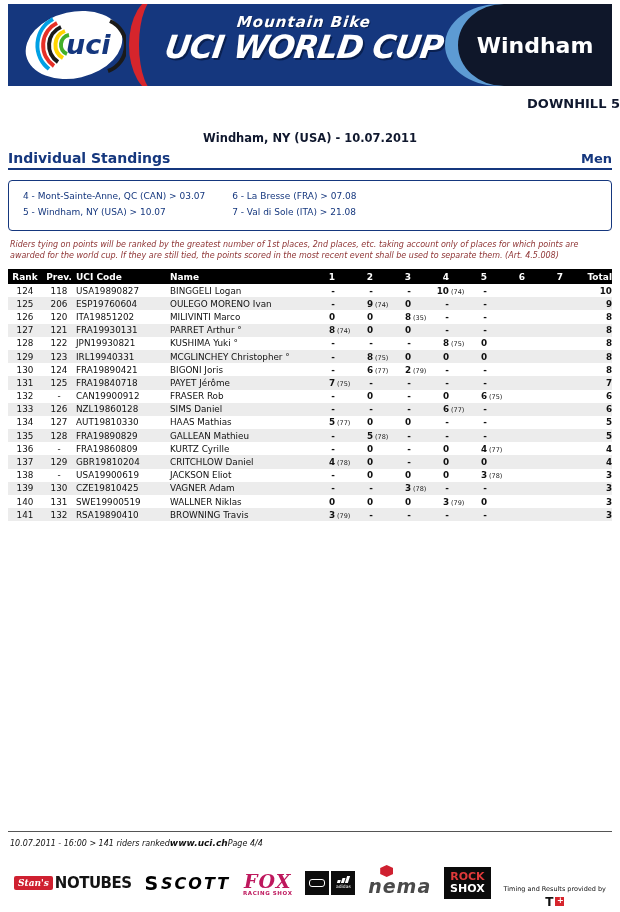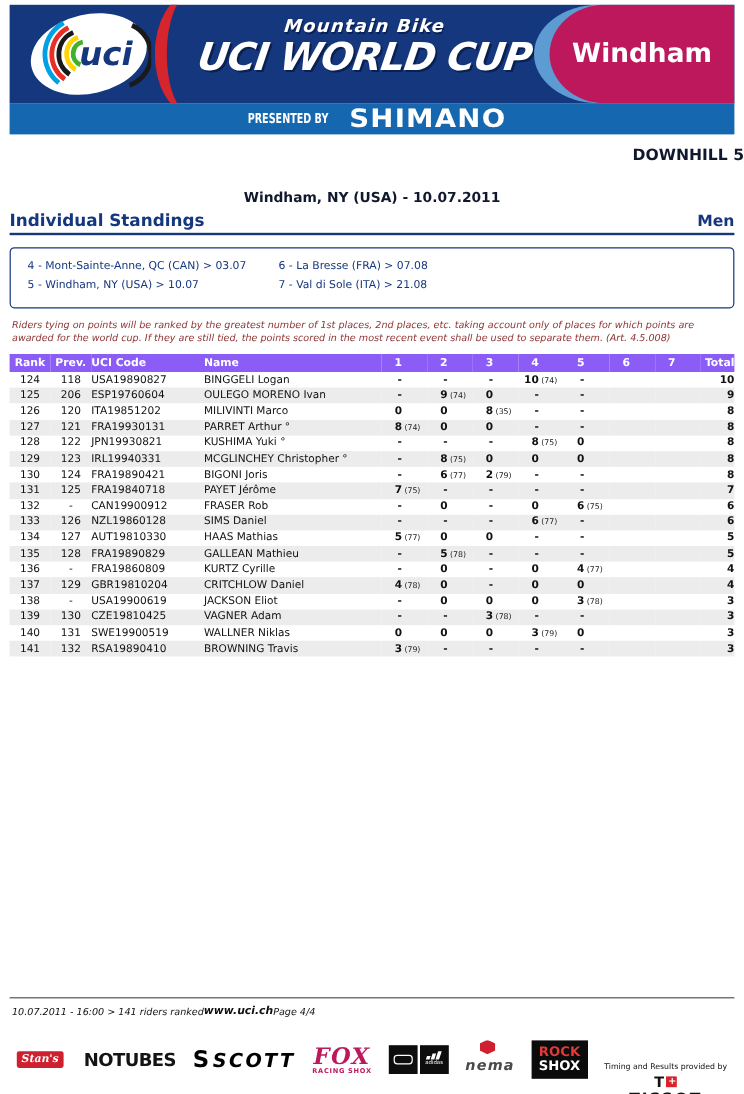--- a/index.html
+++ b/index.html
@@ -13,21 +13,21 @@
   .uci-logo{position:absolute;left:14px;top:5px;}
   .red-swoosh{position:absolute;left:121px;top:-8px;width:48px;height:98px;
               border-left:10px solid #d6252c;border-radius:50%;}
   .brand{position:absolute;left:152px;top:9px;width:288px;text-align:center;color:#fff;}
   .brand-top{font-size:15px;font-weight:bold;font-style:italic;letter-spacing:1px;
              text-shadow:1px 1px 0 #0a2050;transform:skewX(-6deg);}
   .brand-main{font-size:32px;font-weight:bold;font-style:italic;letter-spacing:-1px;
               margin-top:-3px;text-shadow:2px 2px 0 #0a2050;transform:skewX(-8deg);white-space:nowrap;}
   .windham-blue{position:absolute;right:0;top:0;height:100%;width:167px;background:#5d9bd3;
                 border-radius:54px 0 0 54px / 50% 0 0 50%;}
-  .windham-red{position:absolute;right:0;top:0;height:100%;width:154px;background:#be185d;
+  .windham-red{position:absolute;right:0;top:0;height:100%;width:154px;background:#0f172a;
                border-radius:46px 0 0 46px / 50% 0 0 50%;display:flex;align-items:center;justify-content:center;}
   .windham-red span{color:#fff;font-size:22px;font-weight:bold;}
   .strip{height:26px;background:#1568b0;display:flex;align-items:center;justify-content:center;gap:9px;color:#fff;}
   .presented{font-size:10px;font-weight:bold;letter-spacing:0;transform:scaleX(.8) scaleY(1.15);}
   .shimano{font-size:23px;font-weight:bold;letter-spacing:1px;transform:scaleY(.92);}
 
   
   .doc-title{text-align:right;font-size:13px;font-weight:bold;margin-top:10px;color:#10182e;}
   .doc-sub{text-align:center;font-size:11.5px;font-weight:bold;margin-top:20px;color:#10182e;}
   .standings-row{display:flex;justify-content:space-between;align-items:flex-end;margin-top:5px;}
@@ -38,62 +38,62 @@
   
   .events-box{margin-top:10px;border:1.5px solid #15377e;border-radius:4px;
               padding:8px 14px 10px;display:grid;grid-template-columns:1.5fr 1.65fr 1fr;
               column-gap:6px;font-size:9px;color:#15377e;line-height:15.5px;}
 
   
   .note{margin:9px 2px 0;font-size:8px;font-style:italic;color:#8e3434;line-height:10.5px;}
 
   
   table.tbl{width:100%;border-collapse:collapse;table-layout:fixed;font-size:8.8px;margin-top:8px;}
-  .tbl thead th{background:#8b5cf6;color:#fff;font-weight:bold;height:15px;padding:0;font-size:9px;}
+  .tbl thead th{background:#000000;color:#fff;font-weight:bold;height:15px;padding:0;font-size:9px;}
   .tbl td{height:13.2px;padding:0;vertical-align:middle;}
   .tbl tr.alt td{background:#ececec;}
   .c{text-align:center;} .l{text-align:left;padding-left:2px;} .r{text-align:right;padding-right:2px;}
   .evwrap{display:flex;align-items:baseline;}
   .num{display:inline-block;width:17px;text-align:right;font-weight:bold;}
   .sub{font-size:6.5px;margin-left:2px;color:#222;}
   td.total{font-weight:bold;}
 
   
   .bottom{position:absolute;left:8px;right:8px;bottom:4px;}
   .legend-row{display:flex;justify-content:space-between;font-size:7.5px;padding:2px 2px 5px;color:#111;}
   .legend-center{position:absolute;left:290px;}
   .legend-row{position:relative;}
   .sep{height:1px;background:#555;}
   .footer-row{display:flex;justify-content:flex-start;align-items:center;font-size:8px;padding:6px 2px 10px;font-style:italic;}
   .footer-center{font-weight:bold;font-size:9px;}
 
   
   .sponsors{display:flex;align-items:center;justify-content:space-between;height:50px;padding:0 6px;}
-  .notubes{display:flex;align-items:center;gap:17px;}
+  .notubes{display:flex;align-items:center;gap:2px;}
   .notubes-badge{background:#cf2030;color:#fff;font-style:italic;font-weight:bold;font-size:9px;
                  padding:2px 4px;border-radius:2px;font-family:"DejaVu Serif",serif;}
   .notubes-word{font-weight:bold;font-size:15px;letter-spacing:-.5px;color:#141414;}
   .scott{display:flex;align-items:center;gap:3px;color:#000;}
   .scott-mark{font-size:19px;font-weight:bold;}
   .scott-word{font-weight:bold;font-style:italic;font-size:16px;letter-spacing:2px;}
   .fox{text-align:center;color:#be185d;}
   .fox-word{font-size:19px;font-weight:bold;font-style:italic;font-family:"DejaVu Serif",serif;letter-spacing:1px;}
   .fox-sub{font-size:5.5px;font-weight:bold;letter-spacing:.6px;margin-top:-2px;}
   .adidas{display:flex;gap:2px;}
   .ad-box{width:24px;height:24px;background:#0d0d0d;display:flex;flex-direction:column;
           align-items:center;justify-content:center;gap:2px;color:#fff;}
   .goggle{width:14px;height:6px;border:1.2px solid #fff;border-radius:3px;}
   .bars{display:flex;align-items:flex-end;gap:1px;transform:skewX(-18deg);}
   .bars i{display:block;width:3px;background:#fff;}
   .b1{height:3px;} .b2{height:5px;} .b3{height:7px;}
   .ad-label{font-size:4.5px;line-height:4.5px;}
   .nema{position:relative;padding-top:6px;}
   .nema-hex{position:absolute;top:-4px;left:12px;width:13px;height:12px;background:#cf2030;
             clip-path:polygon(50% 0,100% 25%,100% 75%,50% 100%,0 75%,0 25%);}
-  .nema-word{font-size:12px;font-weight:bold;font-style:italic;letter-spacing:1px;color:#4a4a4a;}
+  .nema-word{font-size:19px;font-weight:bold;font-style:italic;letter-spacing:1px;color:#4a4a4a;}
   .rockshox{background:#0b0b0b;text-align:center;padding:4px 6px;line-height:1.05;}
   .rs-top{color:#e03a3a;font-weight:bold;font-size:11px;display:block;}
   .rs-bot{color:#fff;font-weight:bold;font-size:11px;display:block;}
   .tissot{text-align:center;margin-top:48px;}
   .tissot-note{font-size:6.5px;color:#111;margin-bottom:2px;}
   .tissot-logo{display:flex;align-items:center;justify-content:center;gap:2px;}
   .t-letter{font-weight:bold;font-size:12px;color:#111;}
   .t-flag{position:relative;width:9px;height:9px;background:#d6252c;}
   .t-flag::before{content:"+";position:absolute;left:1.6px;top:-1.5px;color:#fff;font-size:8px;font-weight:bold;}
   .tissot-word{font-weight:bold;font-size:13px;letter-spacing:1.5px;color:#111;}
@@ -118,24 +118,20 @@
       </svg>
       <div class="red-swoosh"></div>
       <div class="brand">
         <div class="brand-top">Mountain Bike</div>
         <div class="brand-main">UCI WORLD CUP</div>
       </div>
       <div class="windham-blue"></div>
       <div class="windham-red">
         <span>Windham</span>
       </div>
-    </div>
-    <div class="strip">
-      <span class="presented">PRESENTED BY</span>
-      <span class="shimano">SHIMANO</span>
     </div>
   </div>
 
   <div class="doc-title">DOWNHILL 5</div>
   <div class="doc-sub">Windham, NY (USA) - 10.07.2011</div>
 
   <div class="content">
     <div class="standings-row">
       <span class="standings-label">Individual Standings</span>
       <span class="category">Men</span>

